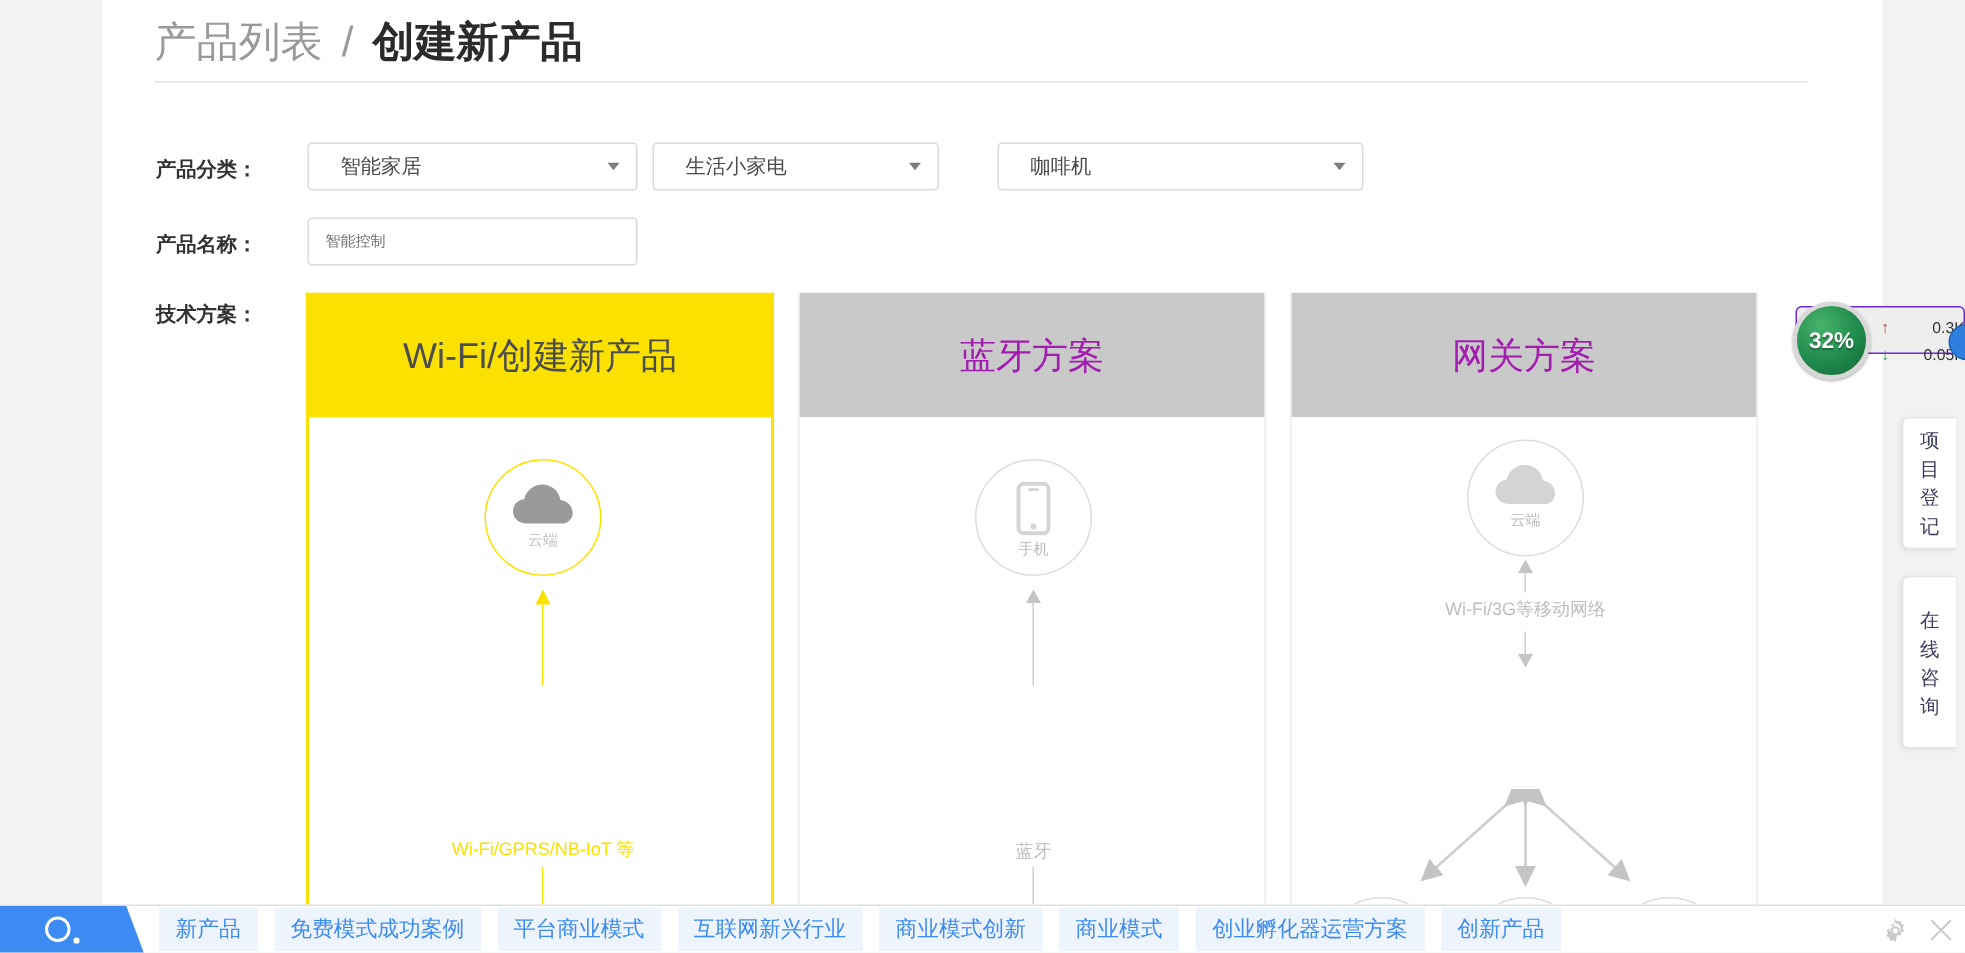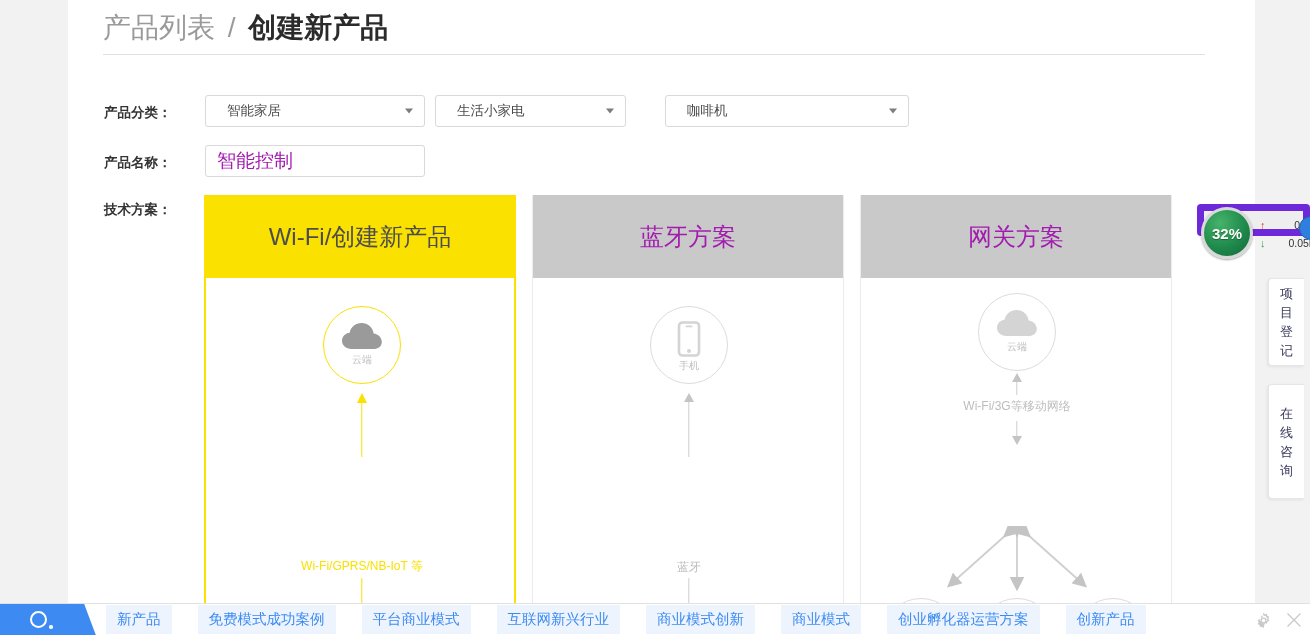--- a/index.html
+++ b/index.html
@@ -60,21 +60,21 @@
   .sel-1 { left: 205px; top: 95px; width: 220px; }
   .sel-2 { left: 435px; top: 95px; width: 191px; }
   .sel-3 { left: 665px; top: 95px; width: 244px; }
 
   .text-input {
     position: absolute; left: 205px; top: 145px; width: 220px; height: 32px;
     border: 1px solid #d9d9d9; border-radius: 3px; background: #fff;
     display: flex; align-items: center;
   }
   .text-input .val {
-    font-size: 19px; color: #a21caf; padding-left: 11px; white-space: nowrap;
+    font-size: 10px; color: #737373; padding-left: 11px; white-space: nowrap;
   }
 
   
   .card {
     position: absolute; top: 195px; width: 312px; height: 420px;
     background: #fff; overflow: hidden;
   }
   .card-1 { left: 204px; border: 2px solid #fae100; border-top: none; }
   .card-2 { left: 532px; border: 1px solid #ececec; border-top: none; }
   .card-3 { left: 860px; border: 1px solid #ececec; border-top: none; }
@@ -115,21 +115,21 @@
     text-align: center; transform: translateX(-50%);
   }
   .edge-label.yellow { color: #fae100; }
   .edge-label.grey { color: #bdbdbd; }
 
   .diag-arrow { position: absolute; transform-origin: center; }
 
   
   .net-widget {
     position: absolute; left: 1197px; top: 204px; width: 113px; height: 32px;
-    background: #eeeeee; border: 7px solid #6d28d9; border-radius: 4px;
+    background: #eeeeee; border: 1px solid #6d28d9; border-radius: 4px;
     display: flex; align-items: center;
   }
   .net-orb {
     position: absolute; left: -3px; top: -4px; width: 52px; height: 52px;
     border-radius: 50%;
     background: radial-gradient(circle at 35% 28%, #46b36a 0%, #1f8a4c 55%, #146637 100%);
     border: 3px solid #d8d8d8;
     box-shadow: 0 1px 2px rgba(0,0,0,0.35);
     display: flex; align-items: center; justify-content: center;
   }
@@ -175,21 +175,21 @@
     display: flex; align-items: center; padding-left: 30px;
     clip-path: polygon(0 0, 84px 0, 96px 32px, 0 32px);
   }
   .logo-tab .mark {
     width: 17px; height: 17px; border: 2.6px solid #ffffff; border-radius: 50%;
   }
   .logo-tab .dot {
     width: 3.5px; height: 3.5px; background: #fff; border-radius: 50%;
     align-self: flex-end; margin: 0 0 7px 2px;
   }
-  .chips { display: flex; align-items: center; gap: 15px; margin-left: 10px; }
+  .chips { display: flex; align-items: center; gap: 0px; margin-left: 10px; }
   .chip {
     font-size: 14.5px; color: #3d8bf2; background: #eef4fe;
     padding: 5px 11px; margin-right: 11px; white-space: nowrap;
   }
   .bar-right {
     position: absolute; right: 8px; top: 0; height: 32px;
     display: flex; align-items: center; gap: 14px;
   }
   .gear-icon, .close-icon { opacity: 0.45; }
 

